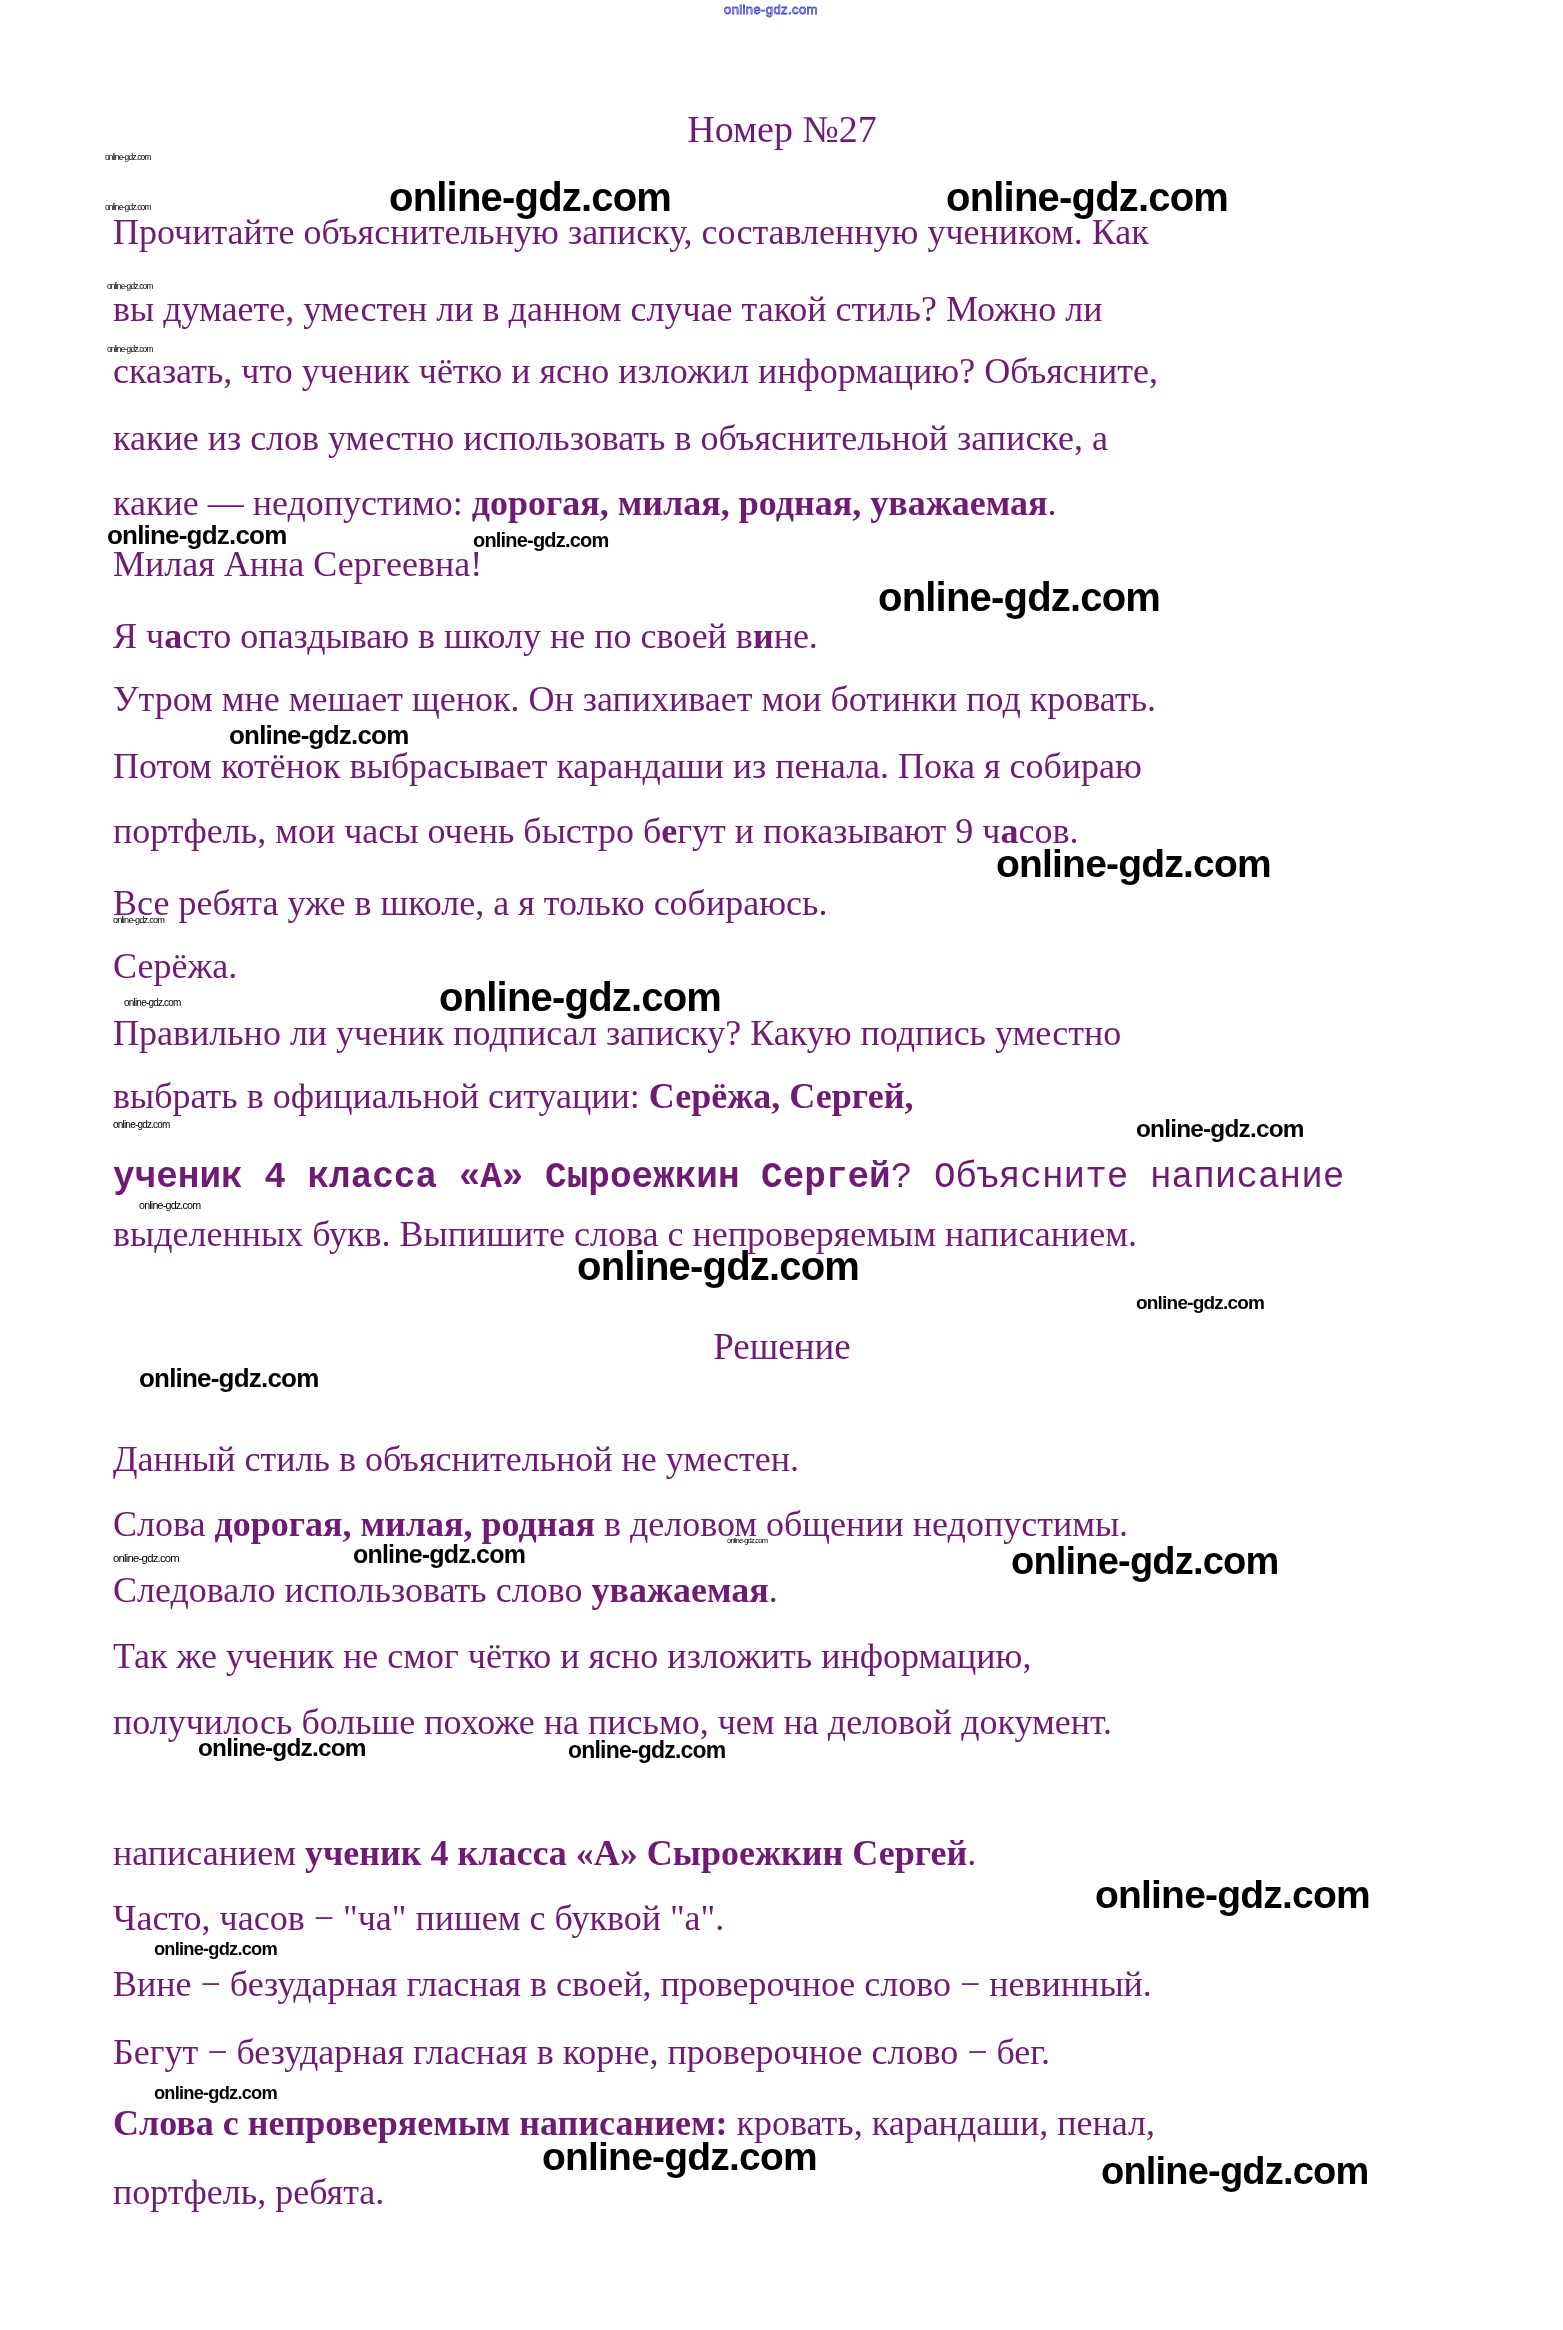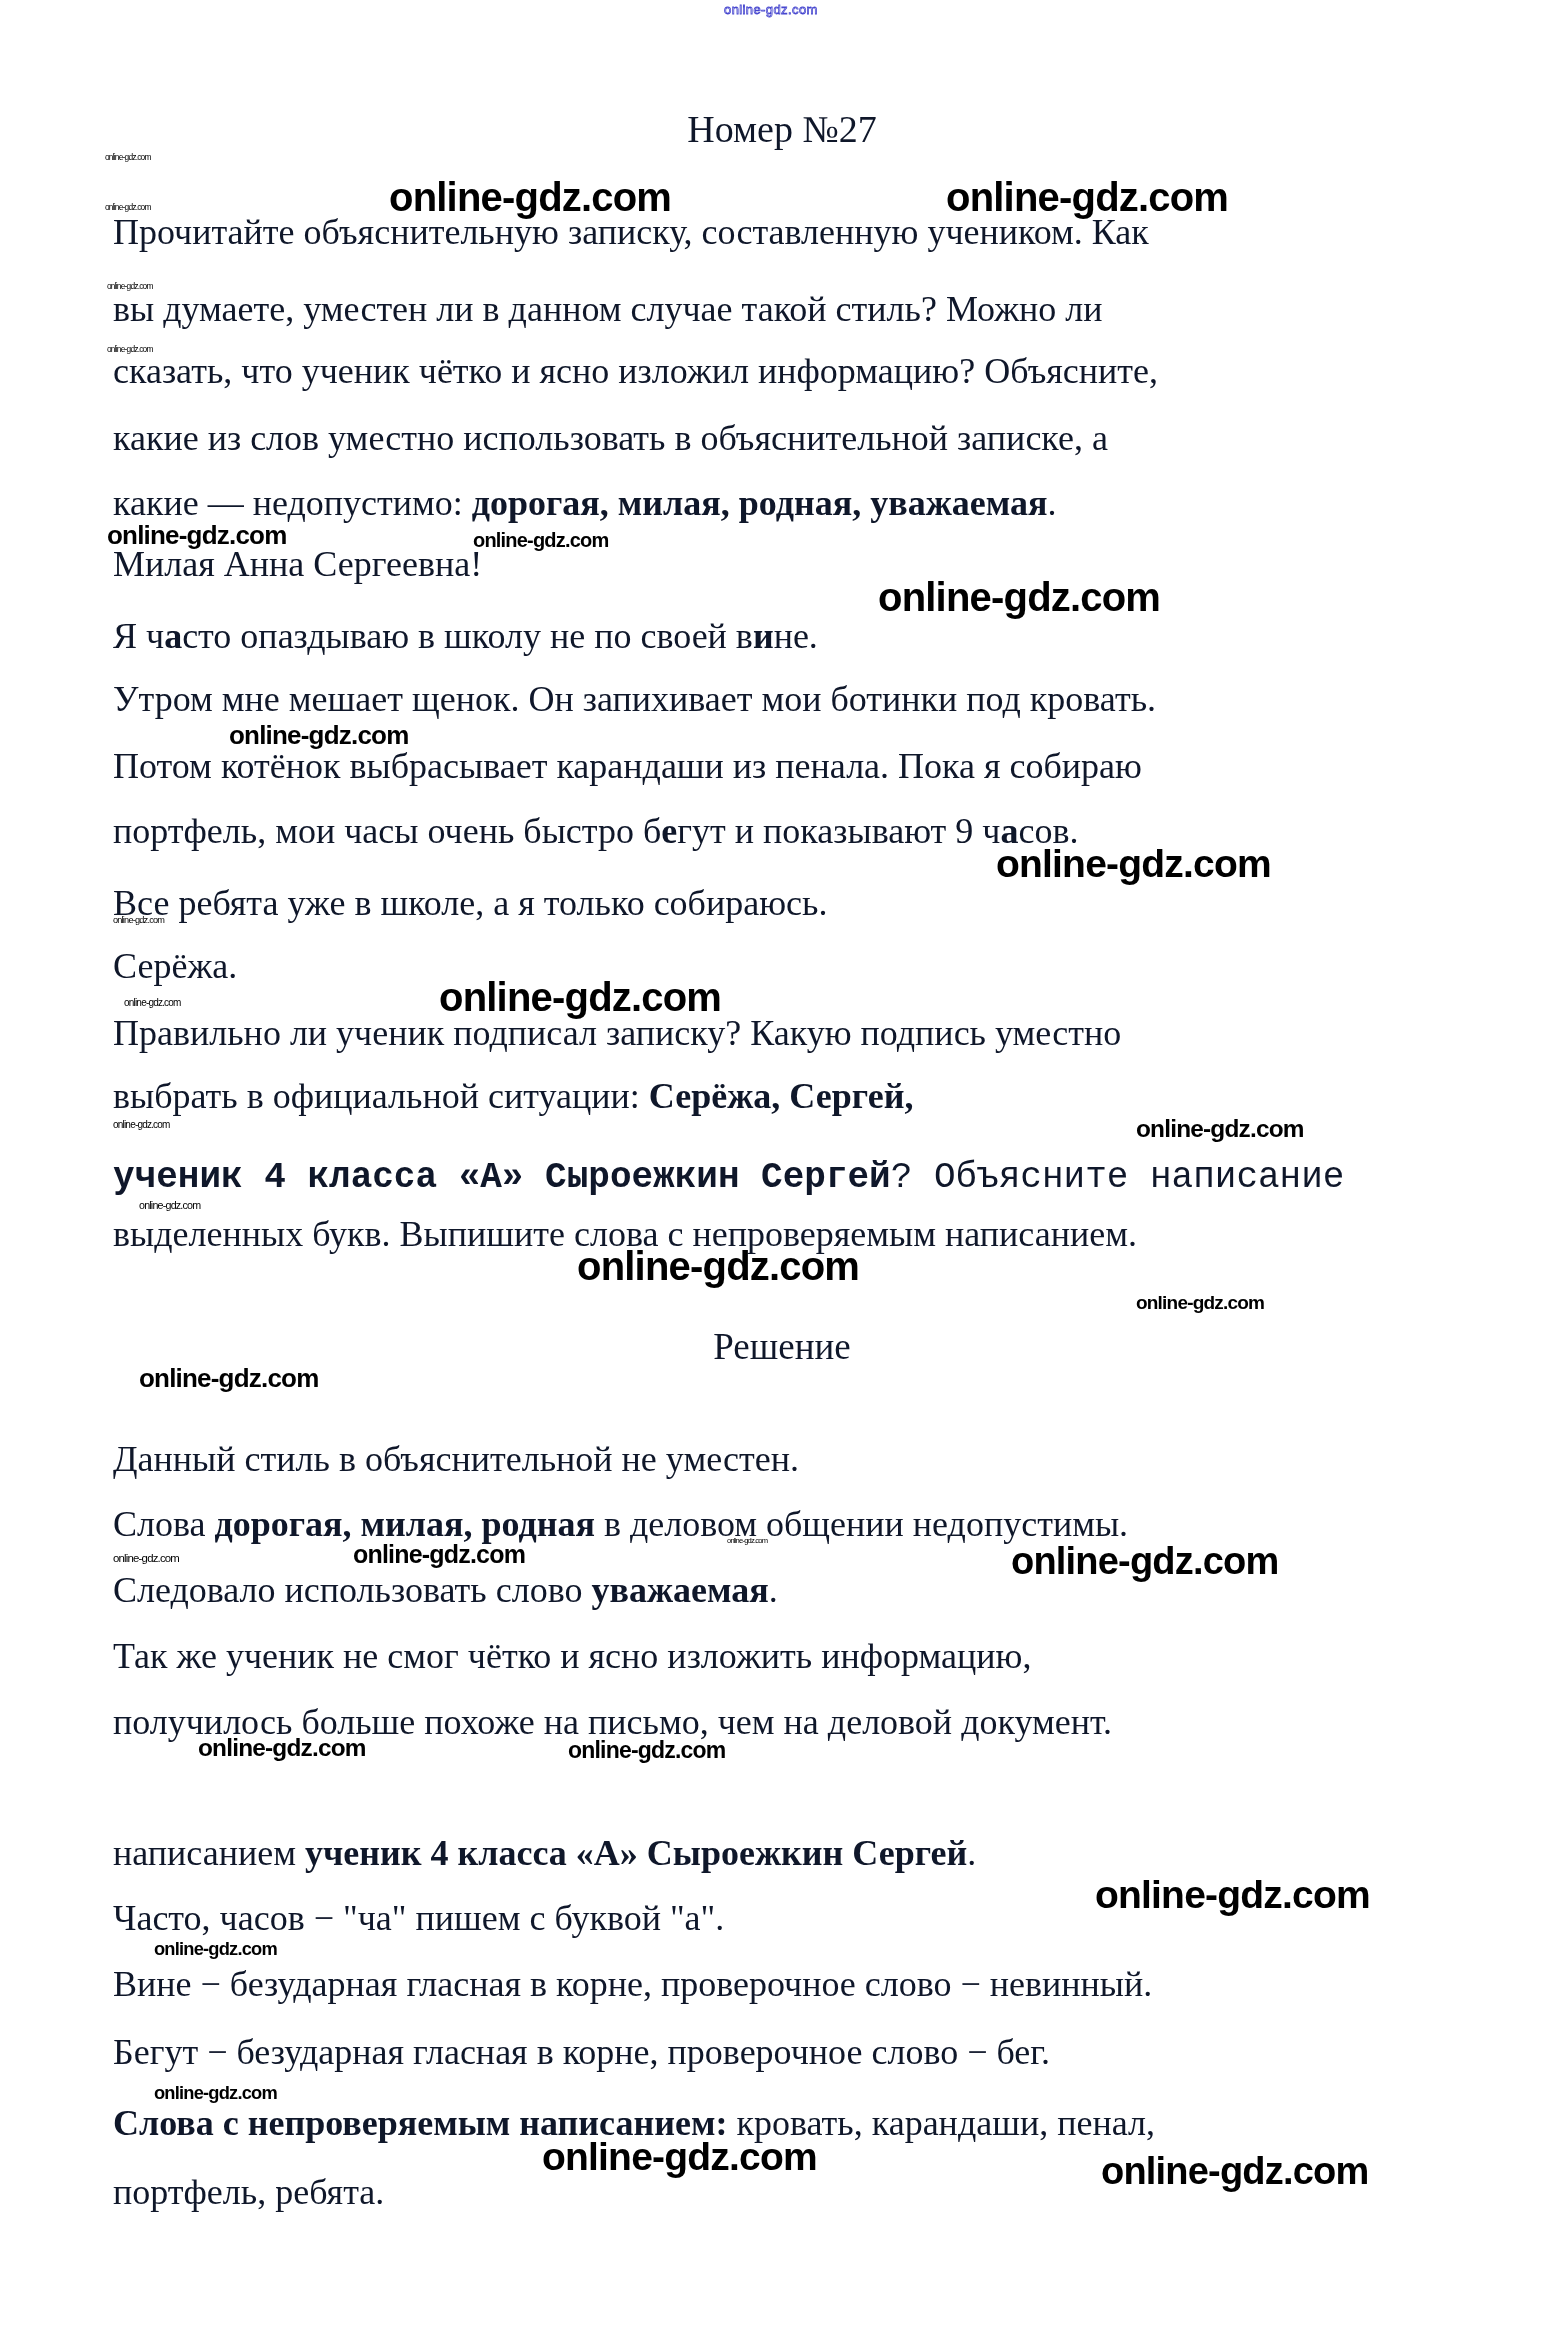--- a/index.html
+++ b/index.html
@@ -15,21 +15,21 @@
     background: #ffffff;
     color: #000000;
     overflow: hidden;
   }
   .line {
     position: absolute;
     left: 113px;
     font-size: 36px;
     line-height: 1.12;
     white-space: nowrap;
-    color: #0f172a;
+    color: #701a75;
   }
   .line b { font-weight: 700; }
   .line.center { left: 0; width: 100%; text-align: center; }
   #title { font-size: 38px; top: 108px; }
   #solution-heading { font-size: 37px; top: 1326px; }
   .wm {
     position: absolute;
     font-family: "Liberation Sans", sans-serif;
     font-weight: 700;
     color: #000000;
@@ -68,21 +68,21 @@
     <div class="line" style="top: 1013px;"><span>Правильно ли ученик подписал записку? Какую подпись уместно</span></div>
     <div class="line" style="top: 1158px; font-family: Liberation Mono, monospace;"><b>ученик 4 класса «А» Сыроежкин Сергей</b><span>? Объясните написание</span></div>
     <div class="line" style="top: 1214px;"><span>выделенных букв. Выпишите слова с непроверяемым написанием.</span></div>
     <div class="line" style="top: 1439px;"><span>Данный стиль в объяснительной не уместен.</span></div>
     <div class="line" style="top: 1504px;"><span>Слова </span><b>дорогая, милая, родная</b><span> в деловом общении недопустимы.</span></div>
     <div class="line" style="top: 1570px; text-align: right;"><span>Следовало использовать слово </span><b>уважаемая</b><span>.</span></div>
     <div class="line" style="top: 1636px;"><span>Так же ученик не смог чётко и ясно изложить информацию,</span></div>
     <div class="line" style="top: 1702px;"><span>получилось больше похоже на письмо, чем на деловой документ.</span></div>
     <div class="line" style="top: 1833px;"><span>написанием </span><b>ученик 4 класса «А» Сыроежкин Сергей</b><span>.</span></div>
     <div class="line" style="top: 1898px;"><span>Часто, часов − "ча" пишем с буквой "а".</span></div>
-    <div class="line" style="top: 1964px;"><span>Вине − безударная гласная в корне, проверочное слово − невинный.</span></div>
+    <div class="line" style="top: 1964px;"><span>Вине − безударная гласная в своей, проверочное слово − невинный.</span></div>
     <div class="line" style="top: 2032px;"><span>Бегут − безударная гласная в корне, проверочное слово − бег.</span></div>
     <div class="line" style="top: 2103px;"><b>Слова с непроверяемым написанием:</b><span> кровать, карандаши, пенал,</span></div>
     <div class="line" style="top: 2172px;"><span>портфель, ребята.</span></div>
     <div class="wm wm-outline" style="top: 3.1px; left: 724px; font-size: 13px;">online-gdz.com</div>
     <div class="wm" style="top: 153px; left: 105px; font-size: 8.4px; font-weight: 400;">online-gdz.com</div>
     <div class="wm" style="top: 203px; left: 105px; font-size: 8.4px; font-weight: 400;">online-gdz.com</div>
     <div class="wm" style="top: 177px; left: 389px; font-size: 40px;">online-gdz.com</div>
     <div class="wm" style="top: 177px; left: 946px; font-size: 40px;">online-gdz.com</div>
     <div class="wm" style="top: 282px; left: 107px; font-size: 8.4px; font-weight: 400;">online-gdz.com</div>
     <div class="wm" style="top: 345px; left: 107px; font-size: 8.4px; font-weight: 400;">online-gdz.com</div>

